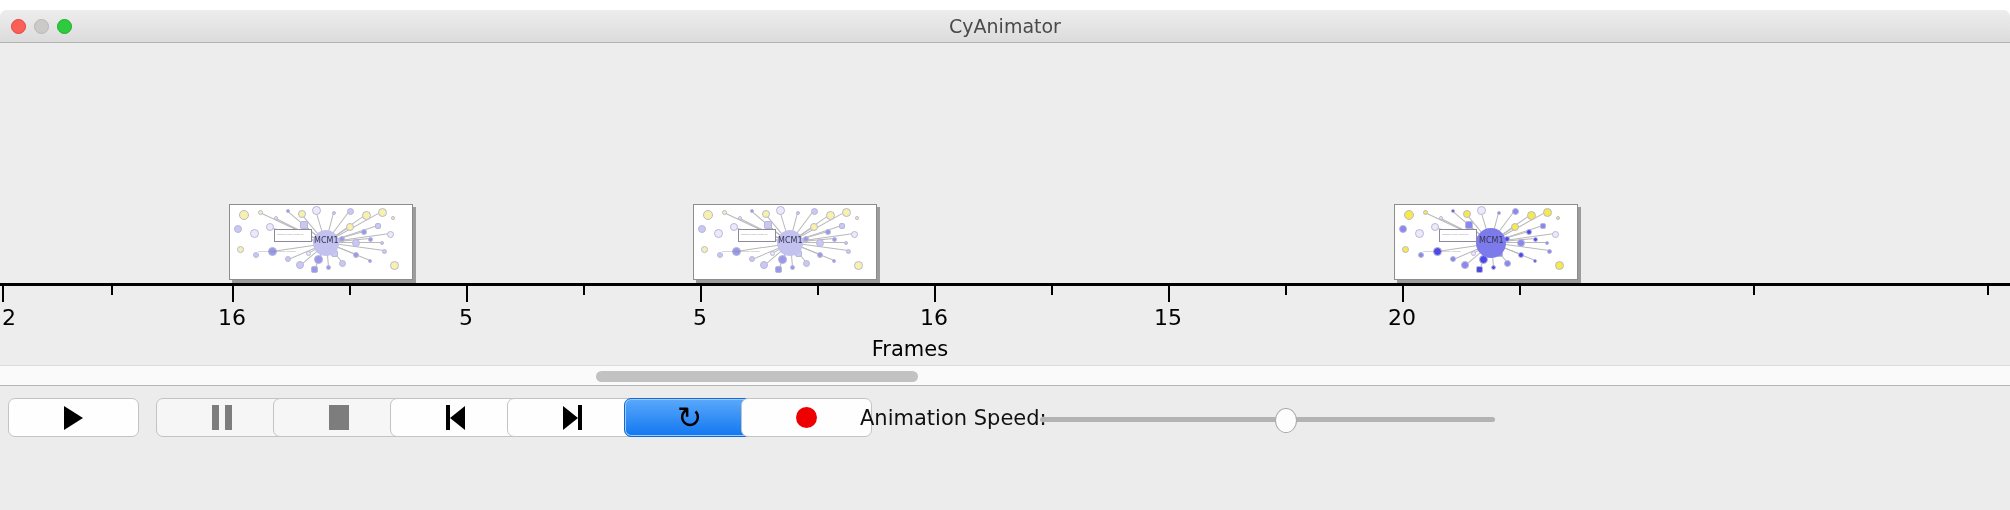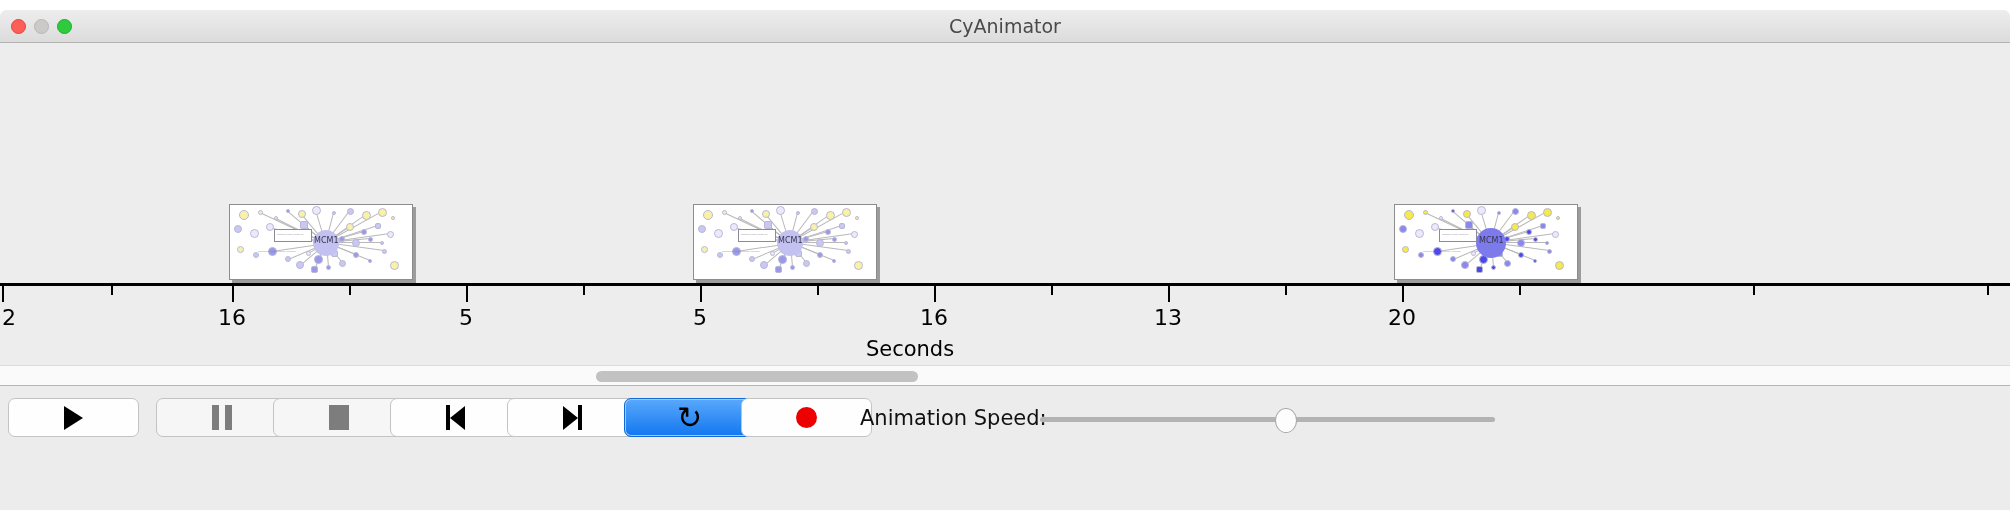--- a/index.html
+++ b/index.html
@@ -456,25 +456,25 @@
           <div class="tick minor" style="left: 1519px;"></div>
           <div class="tick minor" style="left: 1753px;"></div>
           <div class="tick minor" style="left: 1987px;"></div>
         </div>
       <div id="ticklabels-layer">
           <div class="tick-label" style="left: 2px;">12</div>
           <div class="tick-label" style="left: 232px;">16</div>
           <div class="tick-label" style="left: 466px;">5</div>
           <div class="tick-label" style="left: 700px;">5</div>
           <div class="tick-label" style="left: 934px;">16</div>
-          <div class="tick-label" style="left: 1168px;">13</div>
+          <div class="tick-label" style="left: 1168px;">15</div>
           <div class="tick-label" style="left: 1402px;">20</div>
         </div>
 
-      <div class="axis-title" style="left:910px;">Seconds</div>
+      <div class="axis-title" style="left:910px;">Frames</div>
     </div>
 
     <div class="hscroll">
       <div class="hscroll-thumb" id="hthumb" style="left: 596px; width: 322px;"></div>
     </div>
 
     <div class="transport">
 
       <div class="tr-btn" style="left:8px;">
         <span class="g-play"></span>

